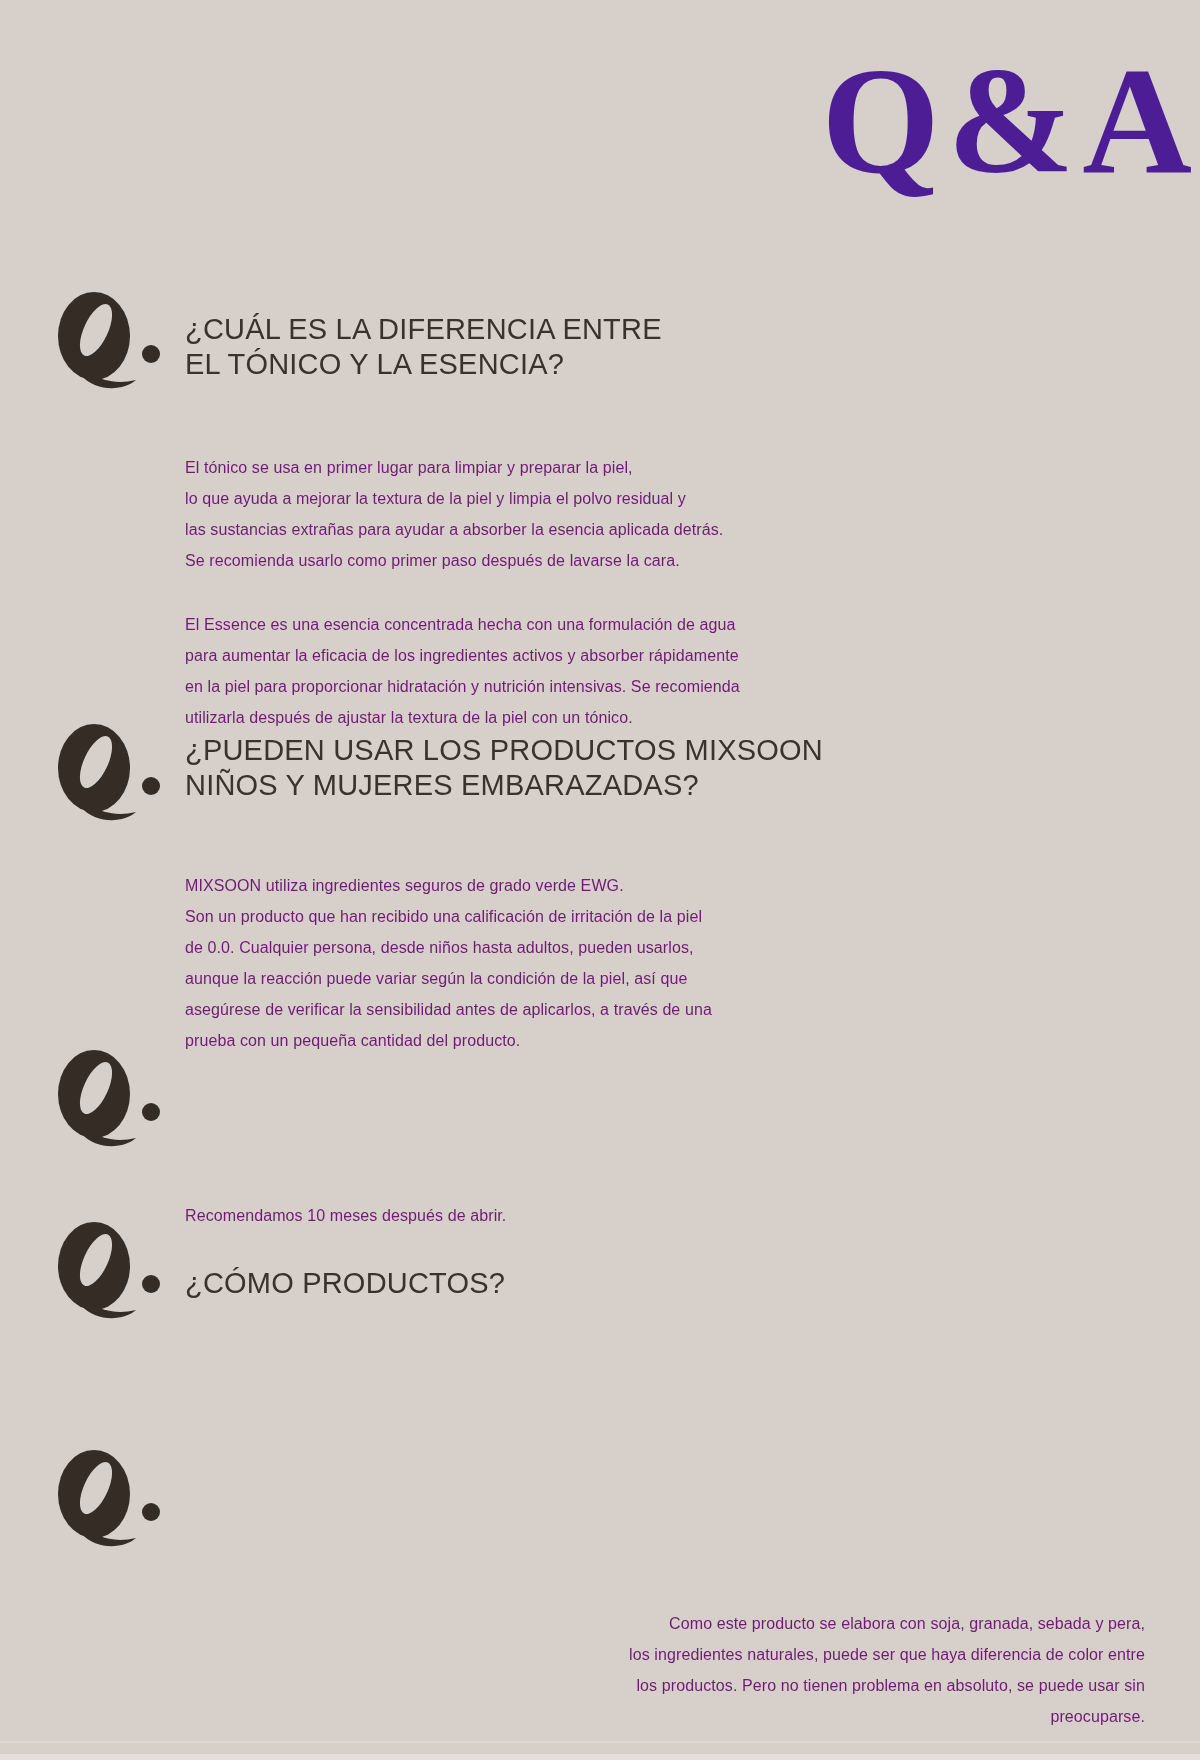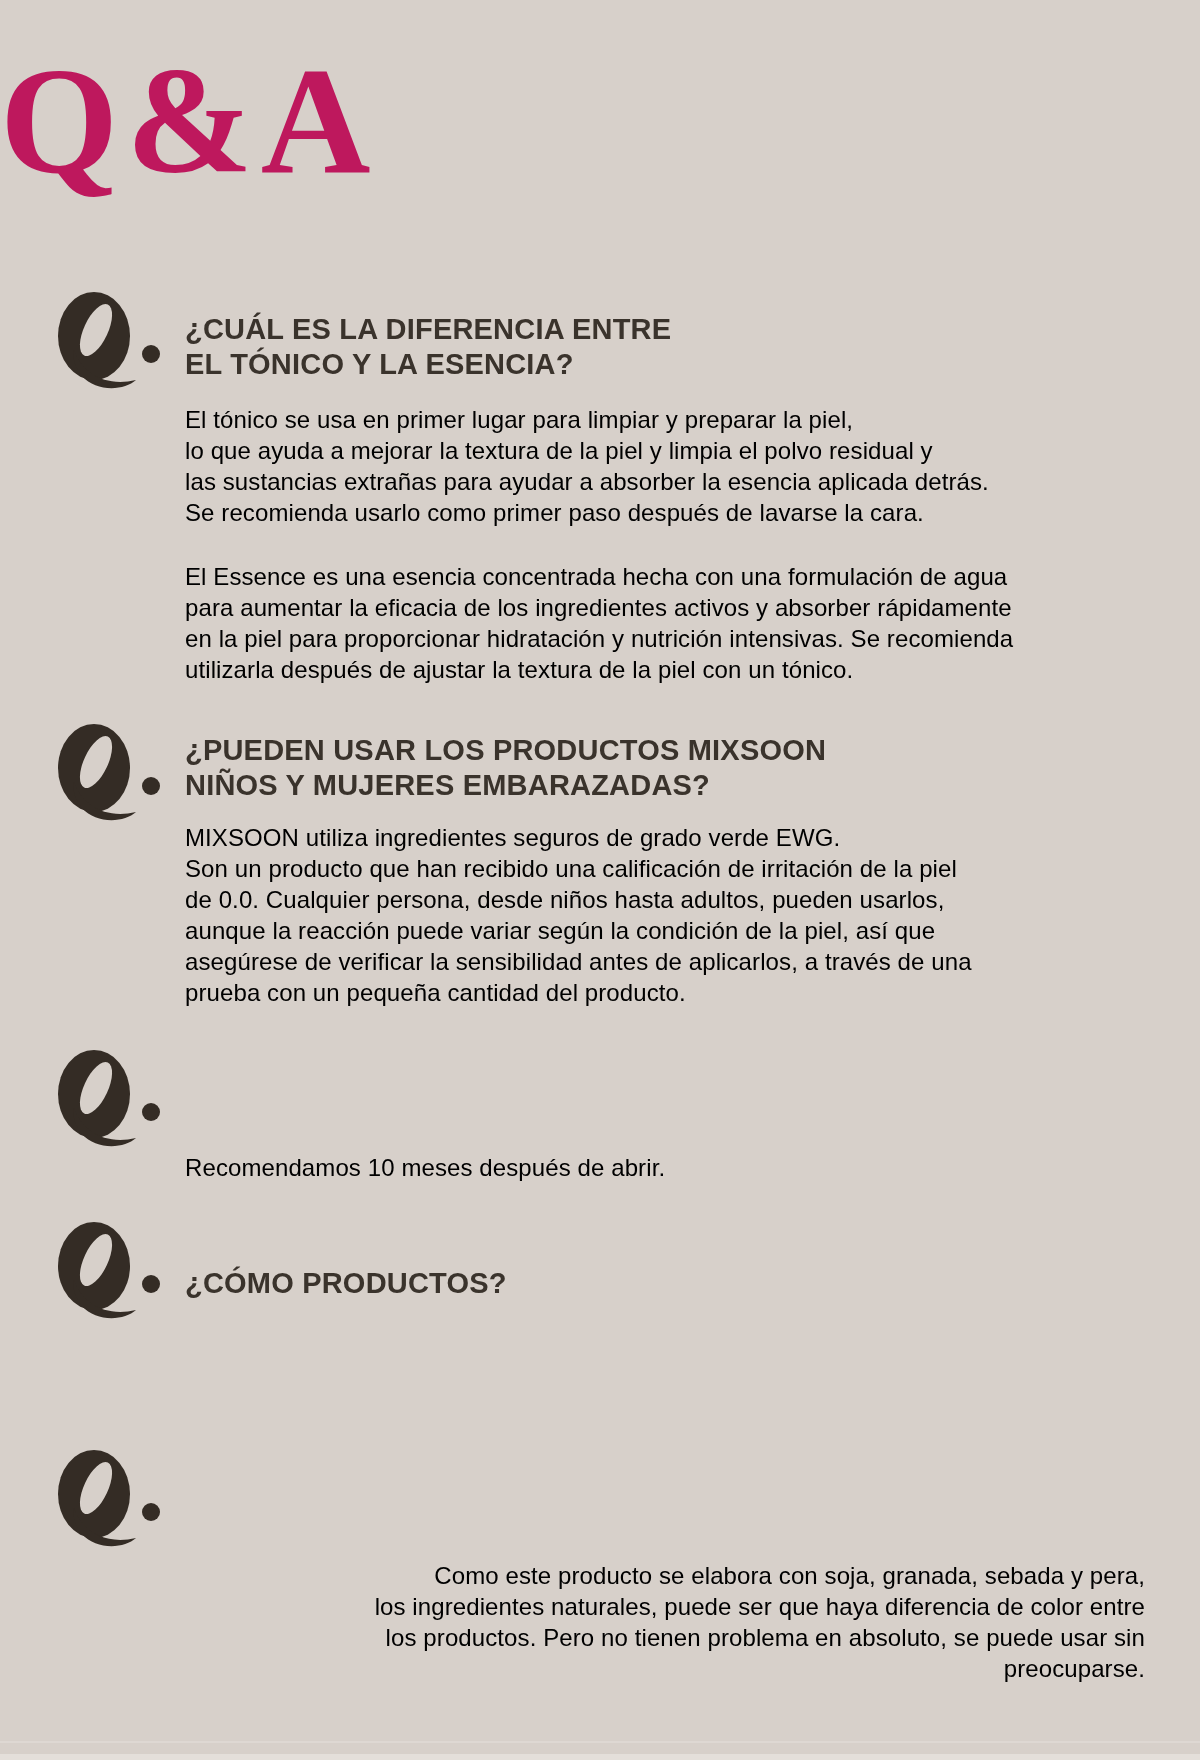--- a/index.html
+++ b/index.html
@@ -14,55 +14,56 @@
     margin: 0 auto;
     background: #d7d0ca;
     overflow: hidden;
     font-family: "Liberation Sans", sans-serif;
   }
   .page-title {
     position: absolute;
     top: 38px;
     left: 0;
     width: 100%;
-    text-align: left;
+    text-align: right;
     font-family: "Liberation Serif", "DejaVu Serif", serif;
     font-weight: 700;
     font-size: 152px;
     line-height: 1.1;
     letter-spacing: 8px;
-    color: #be185d;
+    color: #4c1d95;
   }
   .q-icon {
     position: absolute;
     left: 58px;
     width: 104px;
     height: 102px;
   }
   .q-icon svg { display: block; width: 104px; height: 102px; }
   .q-heading {
     position: absolute;
     left: 185px;
     width: 940px;
-    font-weight: 700;
+    font-weight: 400;
     font-size: 29px;
     line-height: 35px;
     letter-spacing: 0.2px;
     color: #3a332c;
     white-space: pre-line;
   }
   .answer {
     position: absolute;
     left: 185px;
     width: 960px;
-    font-size: 24px;
+    font-size: 16px;
     line-height: 31px;
     letter-spacing: 0.1px;
-    color: #000000;
+    color: #701a75;
     white-space: pre-line;
+    margin-top: 48px;
   }
   
   .icon-1 { top: 292px; }  .h-1 { top: 312px; }  .a-1-0 { top: 404px; } .a-1-1 { top: 561px; }
   .icon-2 { top: 724px; }  .h-2 { top: 733px; }  .a-2-0 { top: 822px; }
   .icon-3 { top: 1050px; } .h-3 { top: 1058px; } .a-3-0 { top: 1152px; }
   .icon-4 { top: 1222px; } .h-4 { top: 1266px; } .a-4-0 { top: 1324px; }
   .icon-5 { top: 1450px; } .h-5 { top: 1466px; } .a-5-0 { top: 1560px; text-align: right; }
   .edge-line {
     position: absolute;
     left: 0;

